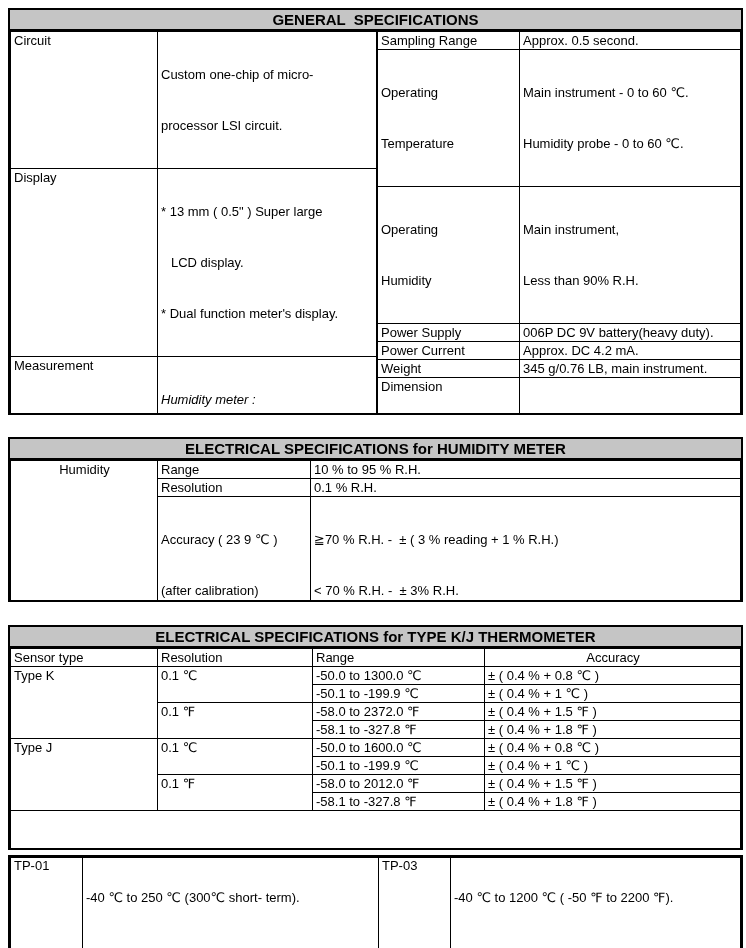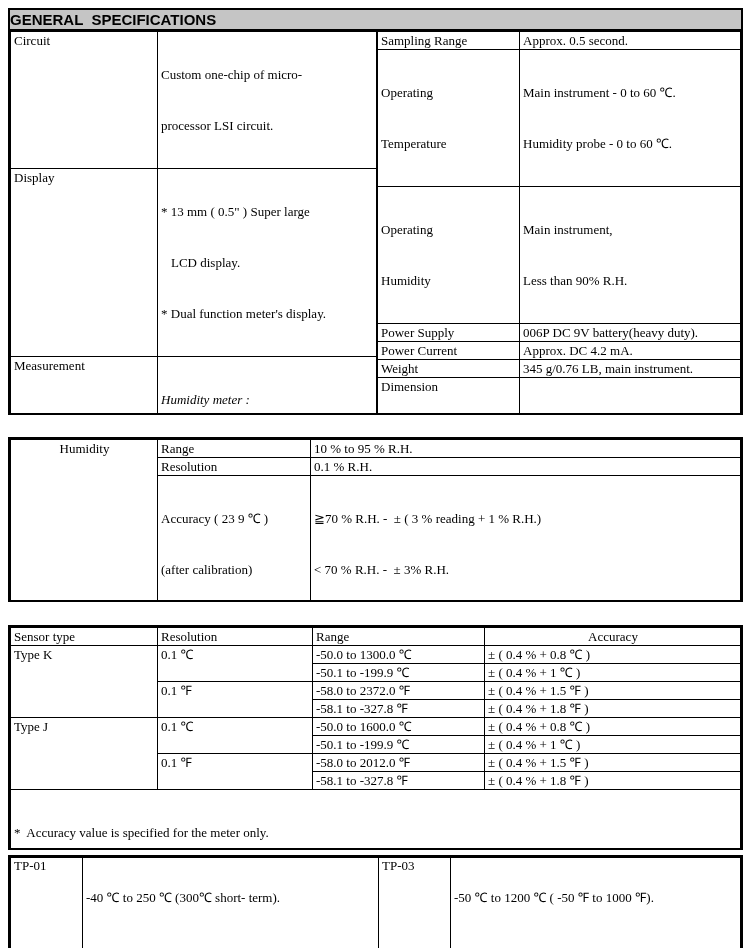--- a/index.html
+++ b/index.html
@@ -7,27 +7,27 @@
     position:relative;width:746px;height:948px;background:#ffffff;color:#000;
     font-family:"Liberation Sans","DejaVu Sans",sans-serif;font-size:13px;
   }
   .block{position:absolute;left:8px;width:731px;border:2px solid #000;background:#fff;overflow:hidden}
   #b1{top:8px;height:403px}
   #b2{top:437px;height:161px}
   #b3{top:625px;height:221px}
   #b4{top:855px;height:91px}
   .bar{
     background:#c5c5c5;border-bottom:2px solid #000;font-weight:bold;font-size:15px;
-    height:19px;line-height:19px;white-space:pre;overflow:hidden;
+    text-align:center;height:19px;line-height:19px;white-space:pre;overflow:hidden;
   }
   .halves{display:flex;align-items:stretch;height:calc(100% - 21px)}
   table.t{border-collapse:collapse;table-layout:fixed}
   .t td{
     border:1px solid #000;vertical-align:top;padding:0 2px 0 3px;
-    line-height:17px;overflow:hidden;white-space:pre;font-family:Liberation Serif, serif;
+    line-height:17px;overflow:hidden;white-space:pre;
   }
   .half-l{width:367px;height:100%}
   .half-r{width:calc(100% - 367px);height:100%}
   .c147{width:147px}.c142{width:142px}.c153{width:153px}.c155{width:155px}
   .c172{width:172px}.c72{width:72px}.c296{width:296px}
   .full{width:100%;height:calc(100% - 21px)}
   .tight{height:1px}
   .it{font-style:italic}
   .in2{padding-left:10px}
   .vm{vertical-align:middle}
@@ -127,20 +127,21 @@
           </td>
         </tr>
 
       </tbody>
     </table>
 
   </div>
 </div>
 
 <div class="block" id="b2">
+  <div class="bar">ELECTRICAL SPECIFICATIONS for HUMIDITY METER</div>
   <table class="t full">
     <colgroup>
         <col class="c147">
         <col class="c153">
         <col>
       </colgroup>
     <tbody>
       <tr>
         <td rowspan="3" class="vm tc">Humidity</td>
         <td>Range</td>
@@ -159,20 +160,21 @@
           <div>≧70 % R.H. -  ± ( 3 % reading + 1 % R.H.)</div>
           <div>&lt; 70 % R.H. -  ± 3% R.H.</div>
         </td>
       </tr>
 
     </tbody>
   </table>
 </div>
 
 <div class="block" id="b3">
+  <div class="bar">ELECTRICAL SPECIFICATIONS for TYPE K/J THERMOMETER</div>
   <table class="t full">
     <colgroup>
         <col class="c147">
         <col class="c155">
         <col class="c172">
         <col>
       </colgroup>
     <tbody>
       <tr class="tight">
         <td>Sensor type</td>
@@ -238,20 +240,20 @@
       </colgroup>
     <tbody>
       <tr>
         <td>TP-01</td>
         <td>
           <div>-40 ℃ to 250 ℃ (300℃ short- term).</div>
           
         </td>
         <td>TP-03</td>
         <td>
-          <div>-50 ℃ to 1200 ℃ ( -50 ℉ to 1000 ℉).</div>
+          <div>-40 ℃ to 1200 ℃ ( -50 ℉ to 2200 ℉).</div>
           
         </td>
       </tr>
 
     </tbody>
   </table>
 </div>
 
 </body></html>

